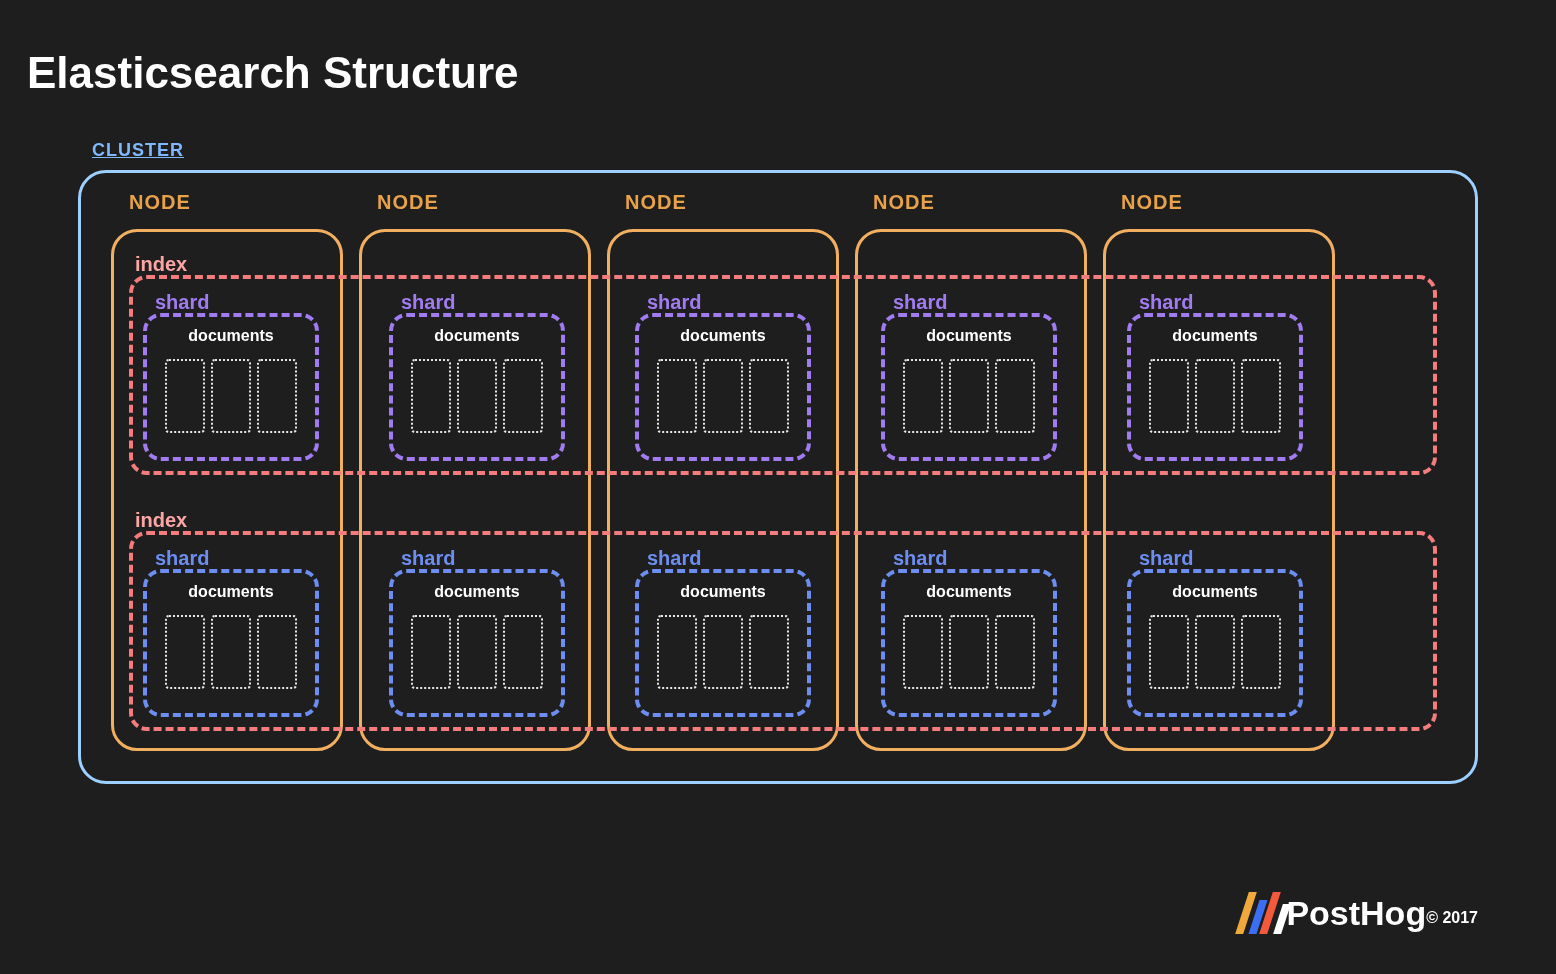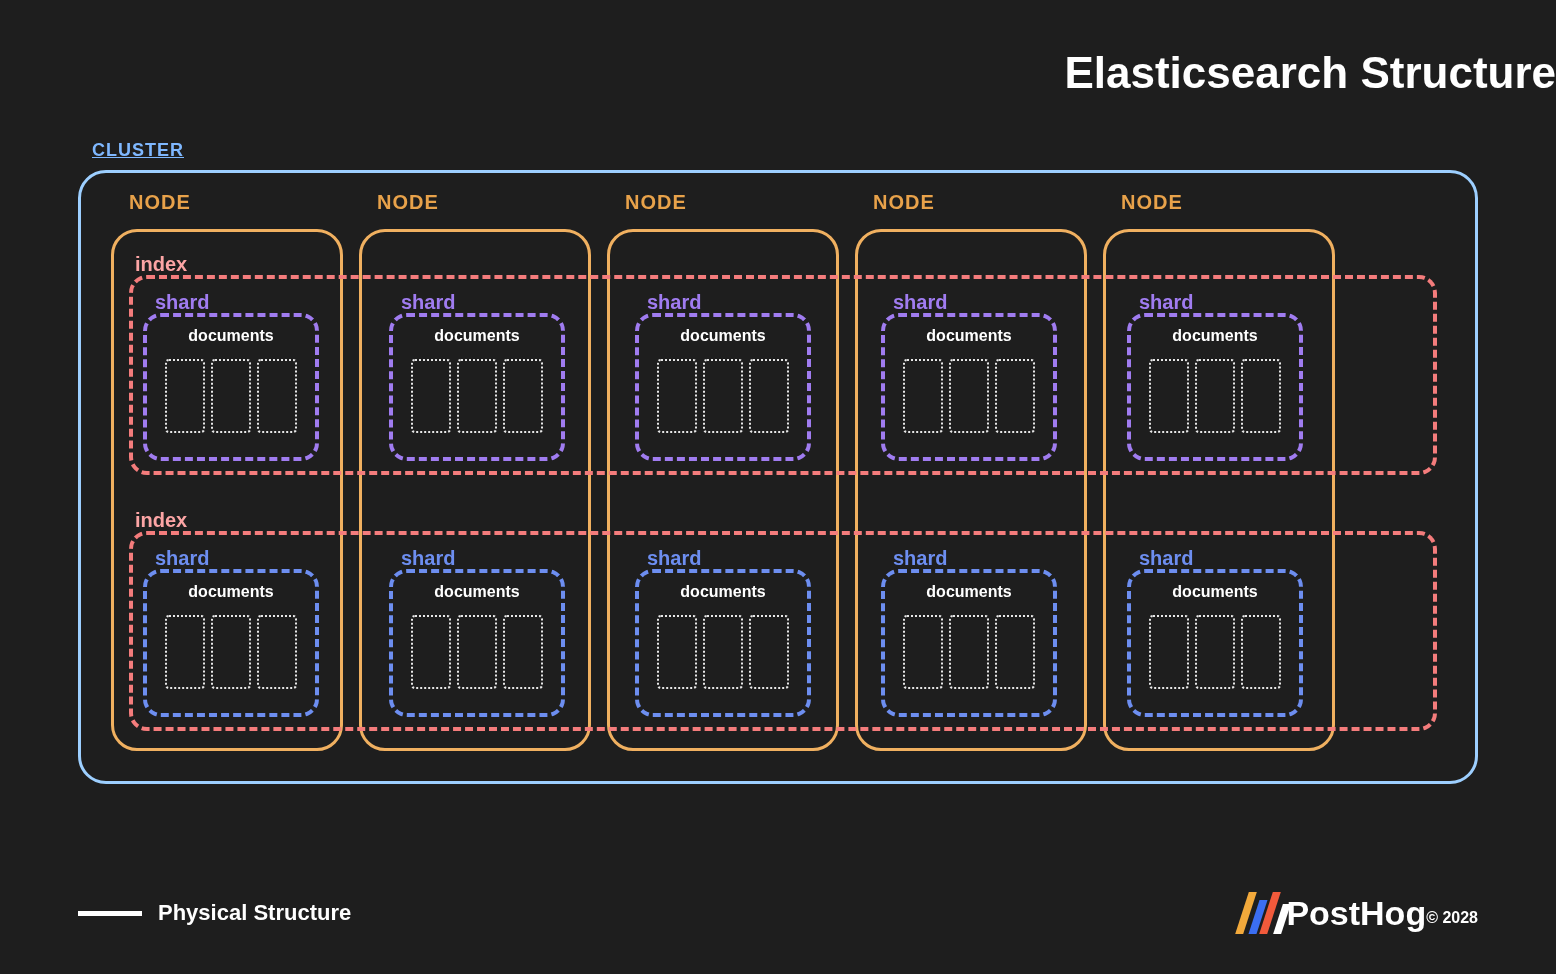--- a/index.html
+++ b/index.html
@@ -5,21 +5,21 @@
   * { box-sizing: border-box; margin: 0; padding: 0; }
   body {
     background: #1e1e1e;
     font-family: -apple-system, BlinkMacSystemFont, "Segoe UI", Helvetica, Arial, sans-serif;
     width: 1556px;
     height: 974px;
     position: relative;
     color: #fff;
   }
   .title {
-    text-align: right;
+    text-align: left;
     font-size: 44px;
     font-weight: 800;
     color: #fff;
     padding-top: 48px;
     padding-left: 27px;
   }
   .cluster-label {
     position: absolute;
     top: 140px;
     left: 92px;
@@ -264,28 +264,24 @@
     <div class="docs-row">
         <div class="doc"></div>
         <div class="doc"></div>
         <div class="doc"></div>
       </div>
   </div>
 
 </div>
 
 <div class="legend">
-  <div class="legend-item">
-    <div class="legend-line"></div>
-    <span>Physical  Structure</span>
-  </div>
 </div>
 
 <div class="brand">
   <div class="logo">
     <span style="height:42px;background:#f2a93b;"></span>
     <span style="height:34px;background:#3b6ef2;"></span>
     <span style="height:42px;background:#f25a3b;"></span>
     <span style="height:30px;background:#ffffff;"></span>
   </div>
   <span class="brand-name">PostHog</span>
-  <span class="brand-copy">© 2028</span>
+  <span class="brand-copy">© 2017</span>
 </div>
 
 </body></html>

